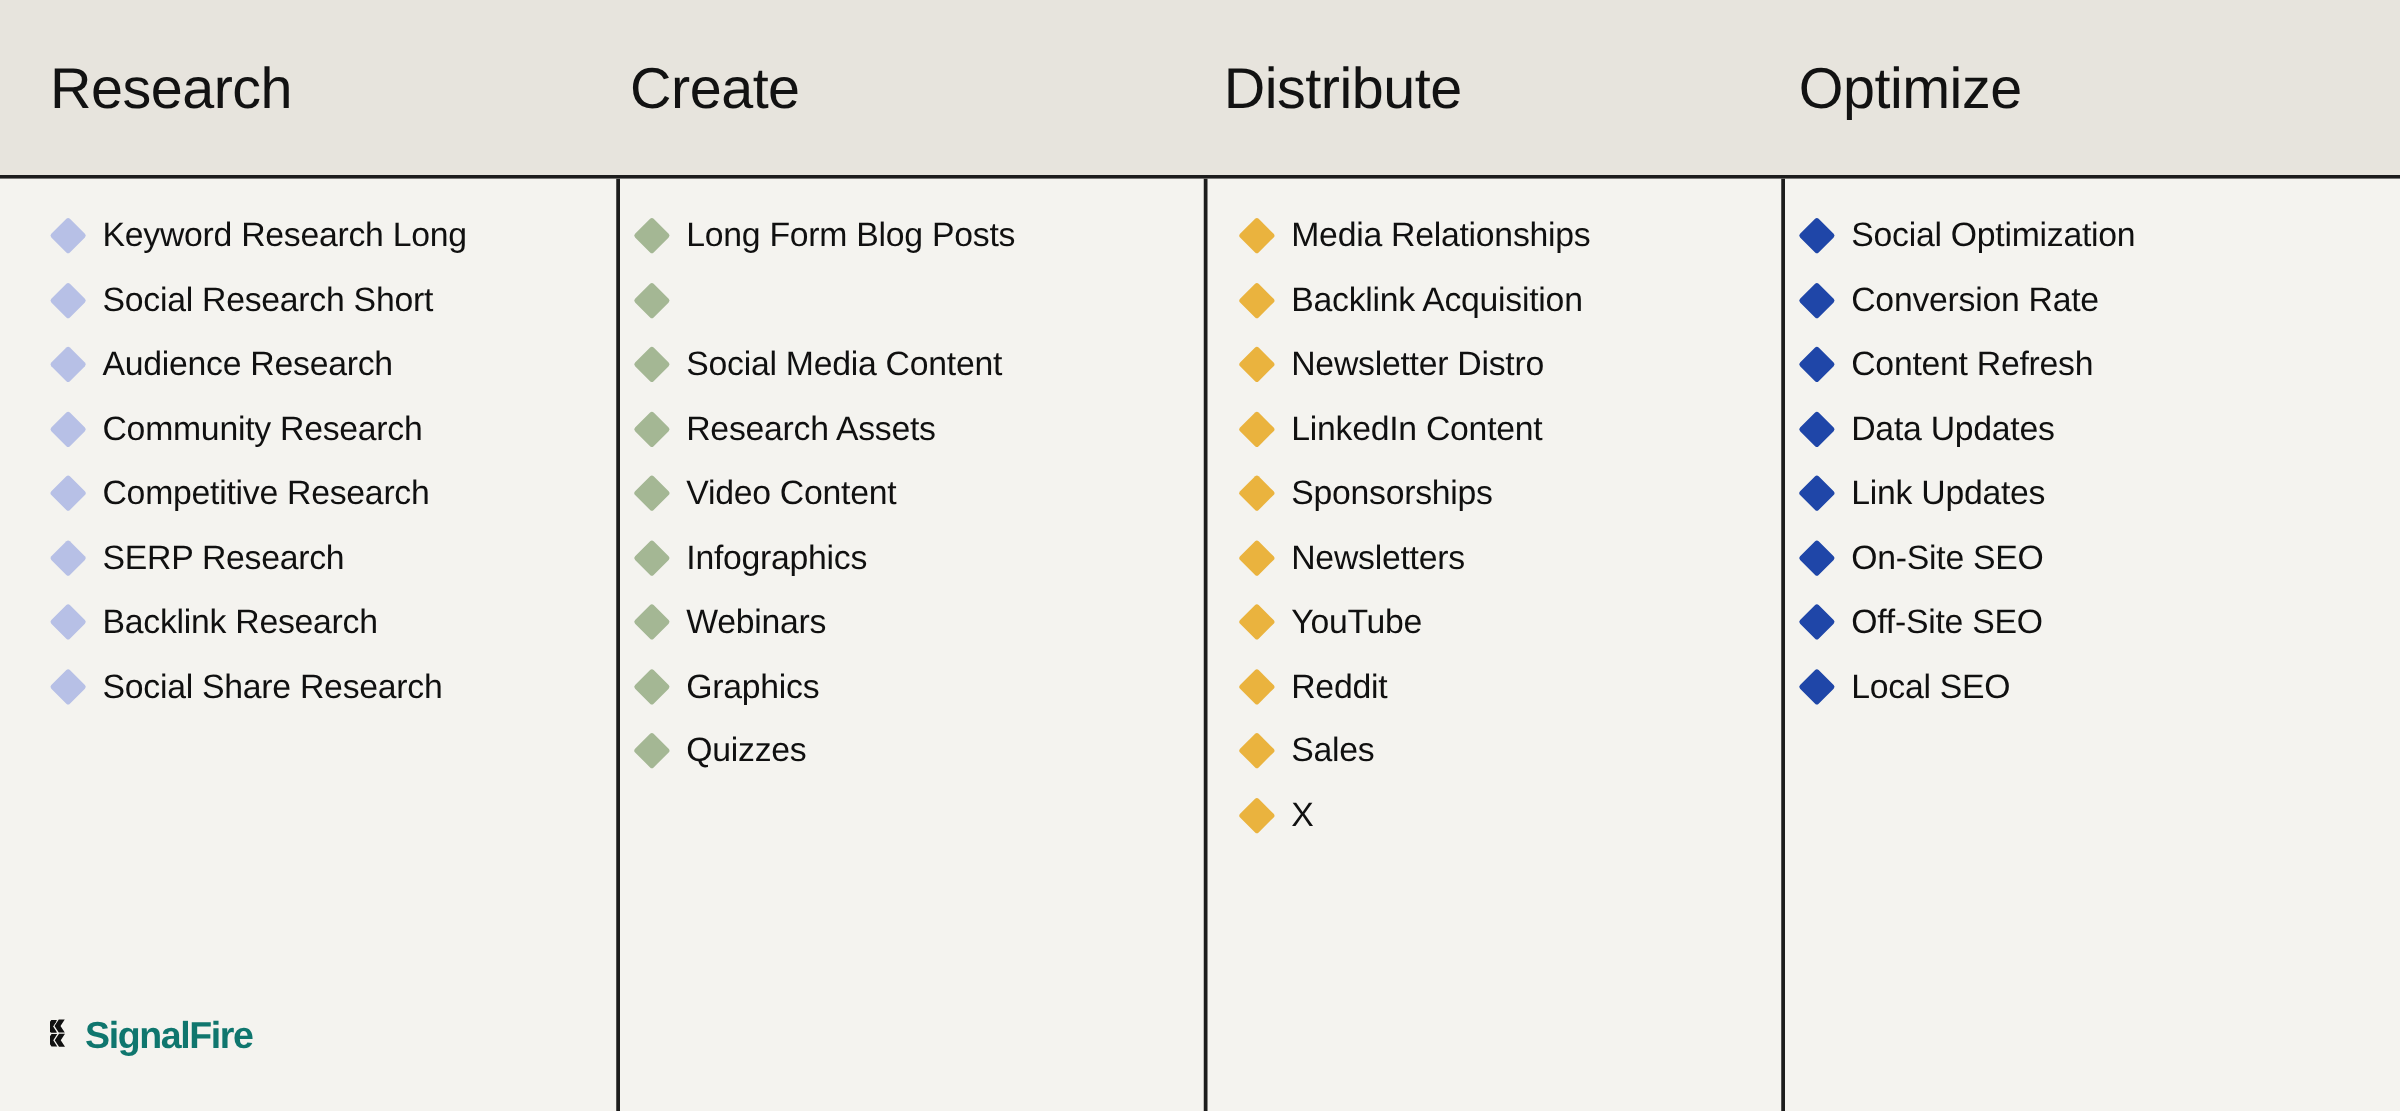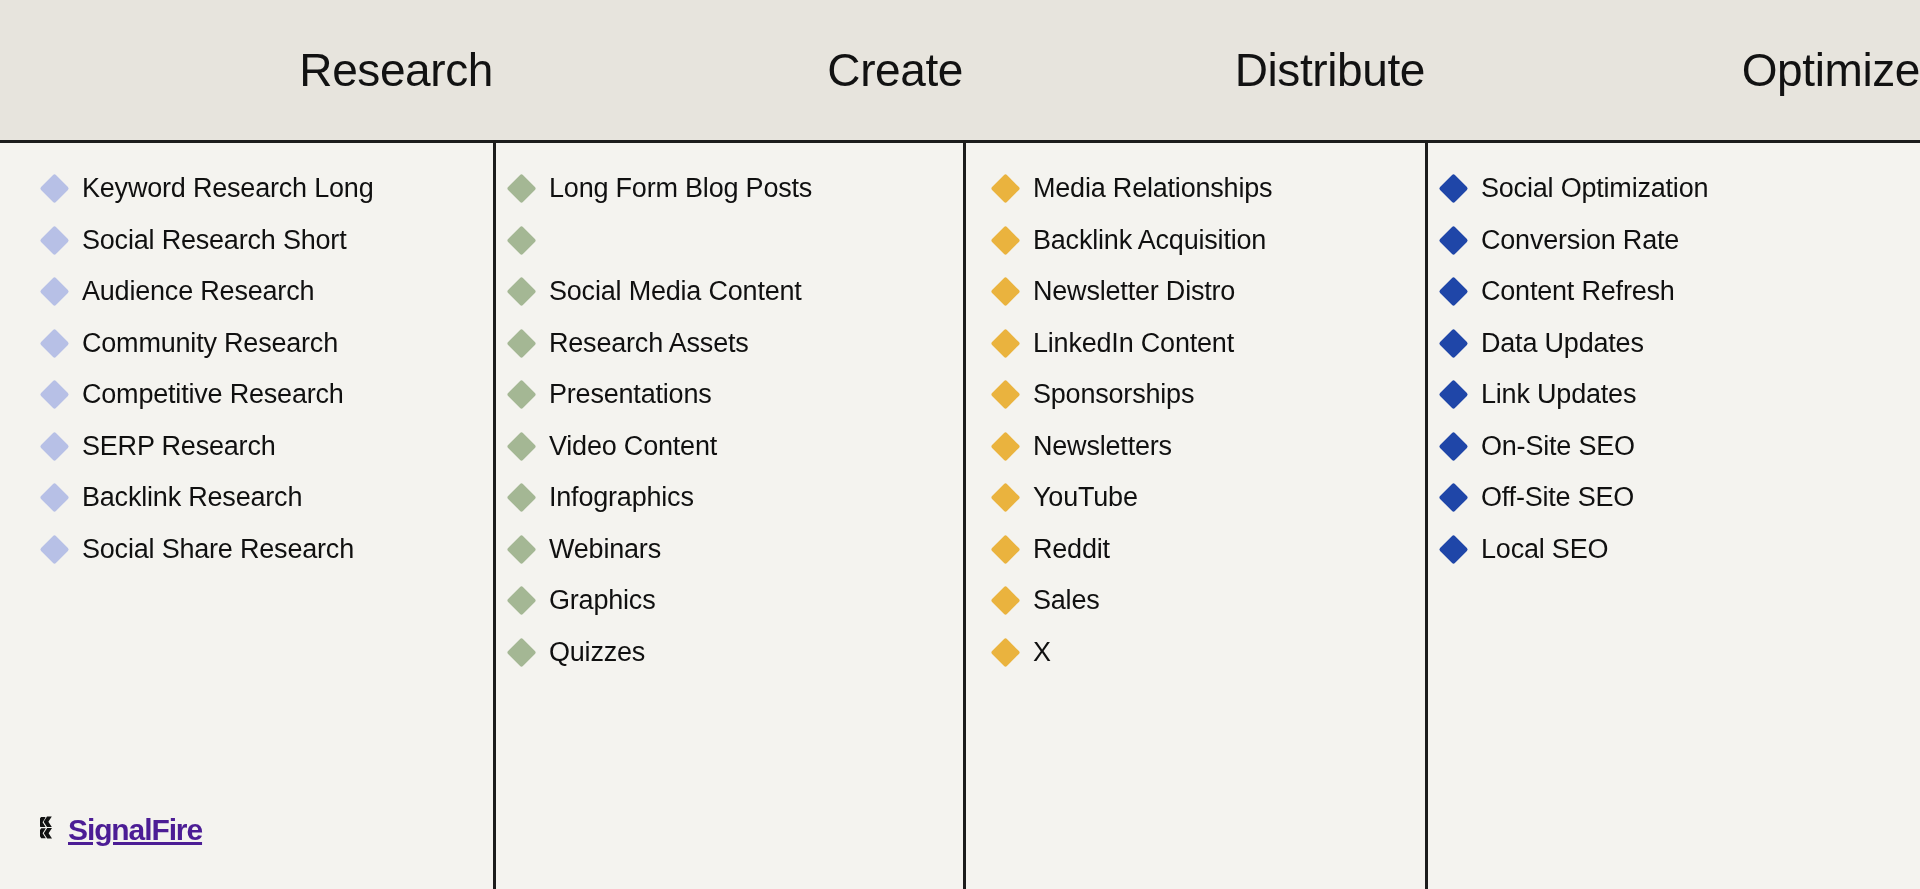--- a/index.html
+++ b/index.html
@@ -32,21 +32,20 @@
     background: #e7e4dd;
     display: flex;
     box-sizing: border-box;
     border-bottom: 3px solid #1c1c1c;
   }
   .header-cell {
     height: 100%;
     display: flex;
     align-items: center;
     box-sizing: border-box;
-    justify-content: flex-end;
   }
   .header-cell .col-title {
     font-size: 46px;
     font-weight: 400;
     color: #121212;
     letter-spacing: -0.4px;
     line-height: 1;
     white-space: nowrap;
   }
 
@@ -109,24 +108,23 @@
     display: flex;
     align-items: center;
     gap: 2px;
   }
   .logo-mark {
     display: block;
   }
   .logo-word {
     font-size: 30px;
     font-weight: 700;
-    color: #4c1d95;
+    color: #0f766e;
     letter-spacing: -1.1px;
     line-height: 1;
-    text-decoration: underline;
   }
 </style>
 </head>
 <body>
 
 <div class="board">
 
   <div class="header-band">
     <div class="header-cell" style="width:493px;padding-left:40px;">
       <span class="col-title">Research</span>
@@ -208,24 +206,20 @@
         <div class="item">
           <span class="diamond" style="background:#a4b794;"></span>
           <span class="item-label">Social Media Content</span>
         </div>
         <div class="item">
           <span class="diamond" style="background:#a4b794;"></span>
           <span class="item-label">Research Assets</span>
         </div>
         <div class="item">
           <span class="diamond" style="background:#a4b794;"></span>
-          <span class="item-label">Presentations</span>
-        </div>
-        <div class="item">
-          <span class="diamond" style="background:#a4b794;"></span>
           <span class="item-label">Video Content</span>
         </div>
         <div class="item">
           <span class="diamond" style="background:#a4b794;"></span>
           <span class="item-label">Infographics</span>
         </div>
         <div class="item">
           <span class="diamond" style="background:#a4b794;"></span>
           <span class="item-label">Webinars</span>
         </div>

